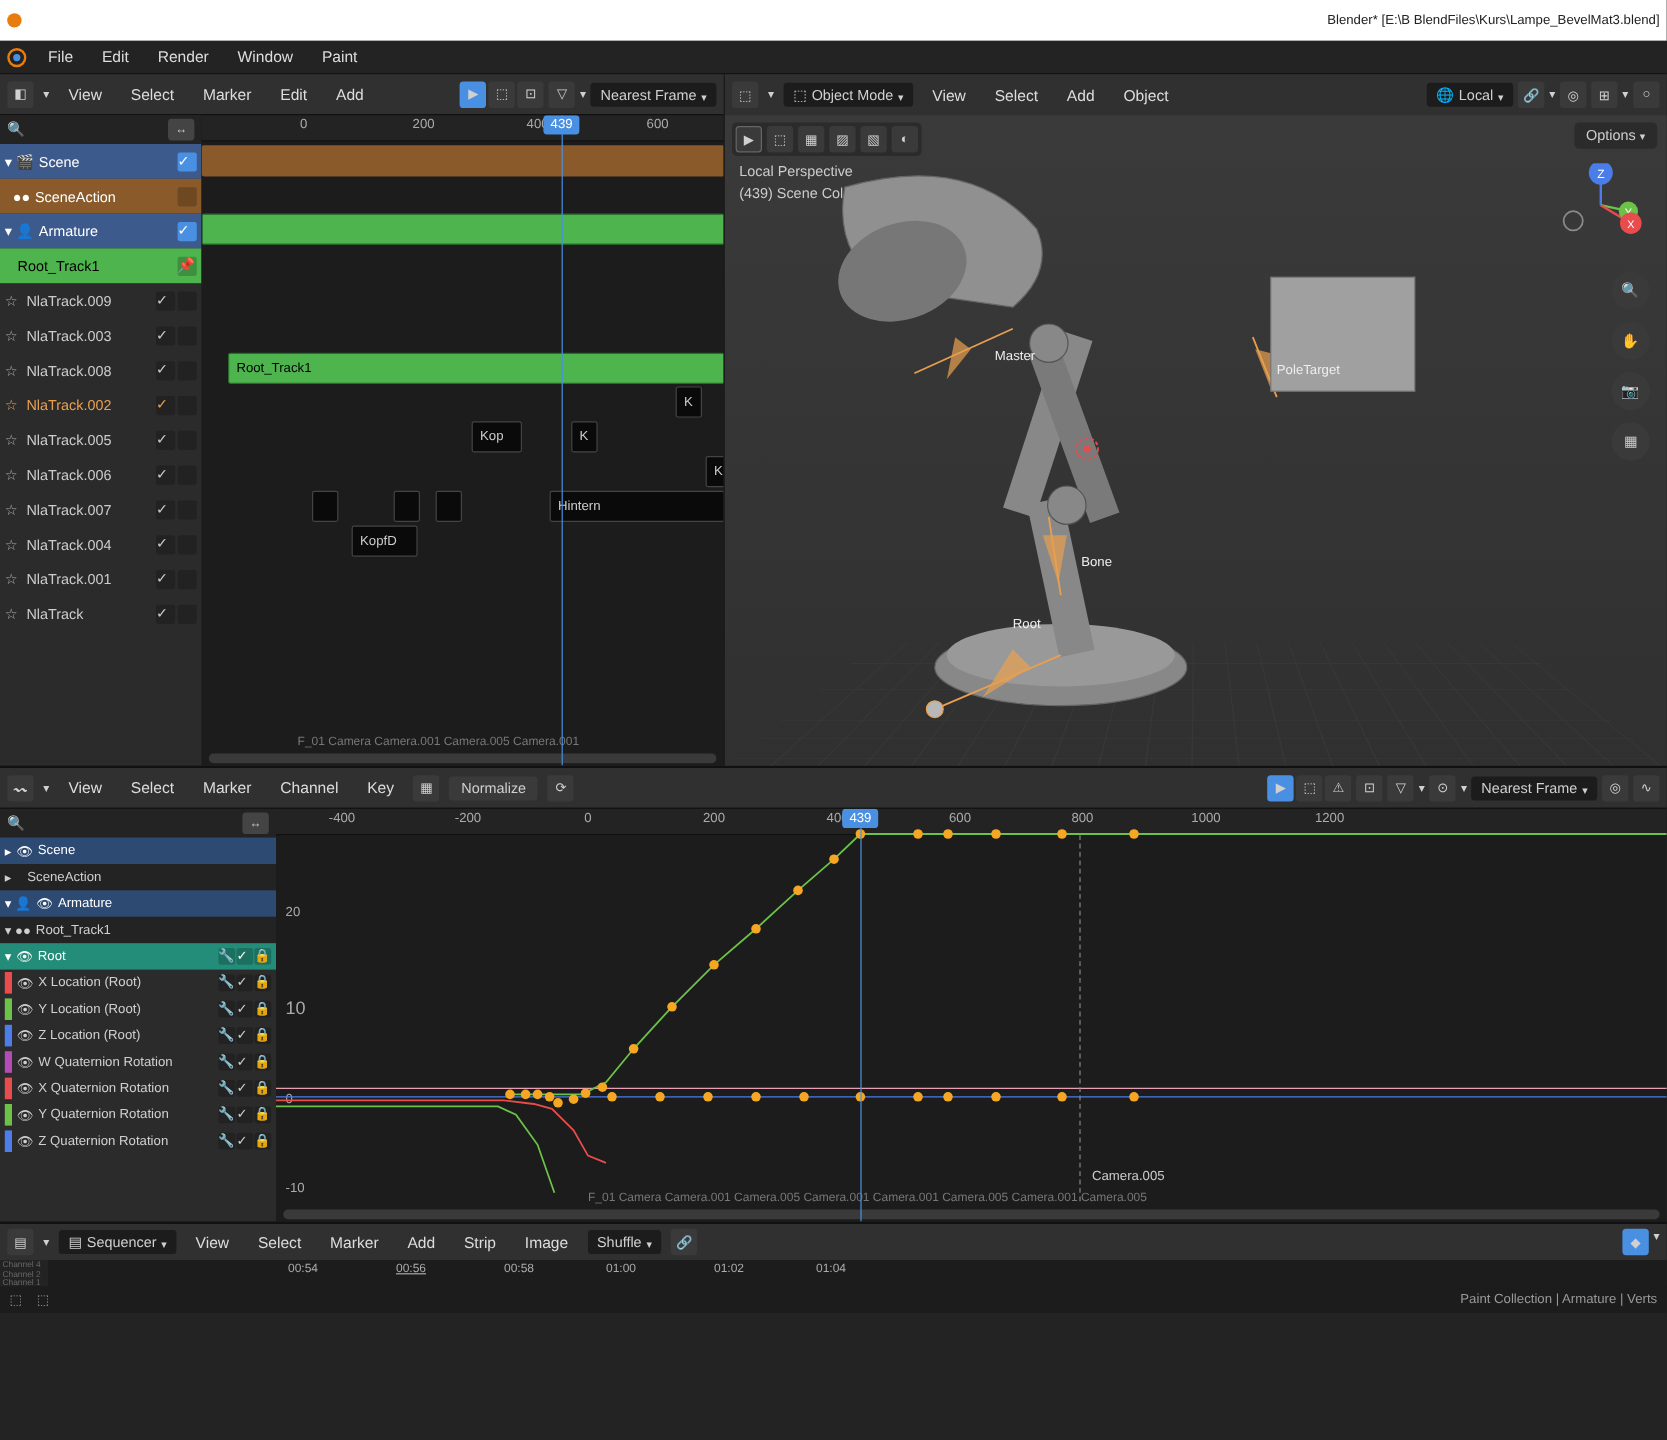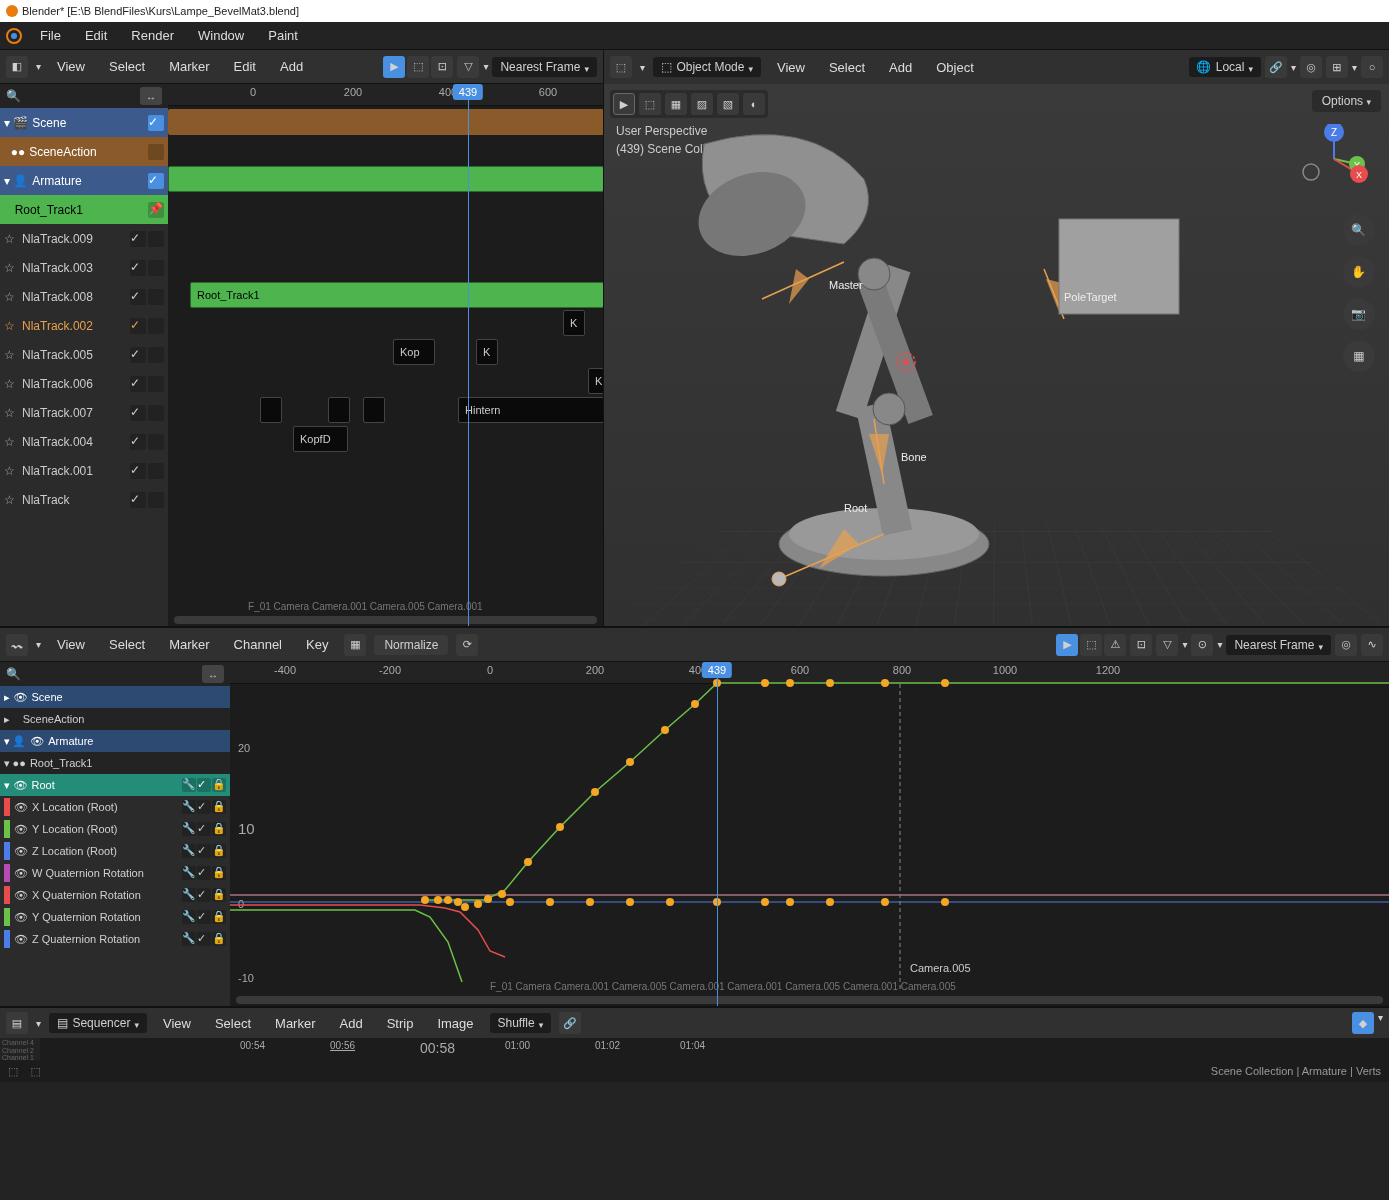--- a/index.html
+++ b/index.html
@@ -1,17 +1,17 @@
 <!DOCTYPE html>
 <html><head>
 <meta charset="utf-8">
 <style>
 * { margin: 0; padding: 0; box-sizing: border-box; font-family: -apple-system, BlinkMacSystemFont, "Segoe UI", sans-serif; }
 body { background: #232323; color: #d0d0d0; font-size: 12px; overflow: hidden; width: 1389px; height: 1200px; }
-.titlebar { background: #fff; color: #222; height: 22px; padding: 2px 6px; font-size: 11px; display: flex; align-items: center; gap: 4px; }
+.titlebar { background: #fff; color: #222; height: 34px; padding: 2px 6px; font-size: 11px; display: flex; align-items: center; gap: 4px; justify-content: space-between; }
 .blender-logo { width: 12px; height: 12px; background: #e87d0d; border-radius: 50%; position: relative; }
 .topbar { background: #232323; height: 28px; display: flex; align-items: center; border-bottom: 1px solid #111; }
 .app-icon { width: 28px; height: 28px; display: flex; align-items: center; justify-content: center; }
 .menu-item { padding: 5px 12px; color: #ddd; cursor: pointer; font-size: 13px; }
 .workspace-tabs { display: flex; margin-left: 30px; }
 .workspace-tab { padding: 6px 14px; color: #888; cursor: pointer; font-size: 13px; }
 .workspace-tab.active { background: #3a3a3a; color: #fff; border-radius: 4px 4px 0 0; }
 .main-area { display: flex; height: 576px; }
 .nla-panel { width: 604px; background: #232323; display: flex; flex-direction: column; border-right: 1px solid #111; }
 .panel-header { height: 34px; background: #303030; display: flex; align-items: center; padding: 0 6px; gap: 8px; border-bottom: 1px solid #111; }
@@ -284,21 +284,21 @@
       <div class="grid-floor"></div>
       <div class="vp-toolbar-tl">
         <div class="icon-box" style="border:1px solid #666;">▶</div>
         <div class="icon-box">⬚</div>
         <div class="icon-box">▦</div>
         <div class="icon-box">▨</div>
         <div class="icon-box">▧</div>
         <div class="icon-box">◐</div>
       </div>
       <div class="vp-info">
-        <div>User Perspective</div>
+        <div>Local Perspective</div>
         <div>(439) Scene Collection | Armature</div>
       </div>
       <div class="vp-options"><span>Options</span> <span style="font-size:9px;">▾</span></div>
       <div class="axis-gizmo">
         <svg width="70" height="70" viewBox="0 0 70 70">
           <line x1="35" y1="35" x2="35" y2="8" stroke="#4a7de8" stroke-width="2"></line>
           <line x1="35" y1="35" x2="58" y2="40" stroke="#6cc249" stroke-width="2"></line>
           <line x1="35" y1="35" x2="60" y2="50" stroke="#e84c4c" stroke-width="2"></line>
           <circle cx="35" cy="8" r="10" fill="#4a7de8"></circle>
             <text x="35" y="12" text-anchor="middle" fill="#fff" font-size="10">Z</text>
@@ -554,24 +554,24 @@
   </div>
   <div style="display:flex; height:24px;">
     <div style="width:40px; font-size:7px; color:#666; padding:1px 2px; line-height:1.1;">
       <div>Channel 4</div>
         <div>Channel 2</div>
         <div>Channel 1</div>
     </div>
     <div style="flex:1; position:relative; background:#1c1c1c;">
       <span style="position:absolute; top:2px; left:200px; font-size:10px; color:#aaa;">00:54</span>
       <span style="position:absolute; top:2px; left:290px; font-size:10px; color:#aaa;text-decoration:underline;">00:56</span>
-      <span style="position:absolute; top:2px; left:380px; font-size:14px; color:#aaa;">00:58</span>
+      <span style="position:absolute; top:2px; left:380px; font-size:10px; color:#aaa;">00:58</span>
       <span style="position:absolute; top:2px; left:465px; font-size:10px; color:#aaa;">01:00</span>
       <span style="position:absolute; top:2px; left:555px; font-size:10px; color:#aaa;">01:02</span>
       <span style="position:absolute; top:2px; left:640px; font-size:10px; color:#aaa;">01:04</span>
     </div>
   </div>
 </div>
 
 <div class="statusbar">
   <span>⬚ &nbsp;&nbsp; ⬚</span>
-  <span class="right">Scene Collection | Armature | Verts</span>
+  <span class="right">Paint Collection | Armature | Verts</span>
 </div>
 
 </body></html>

